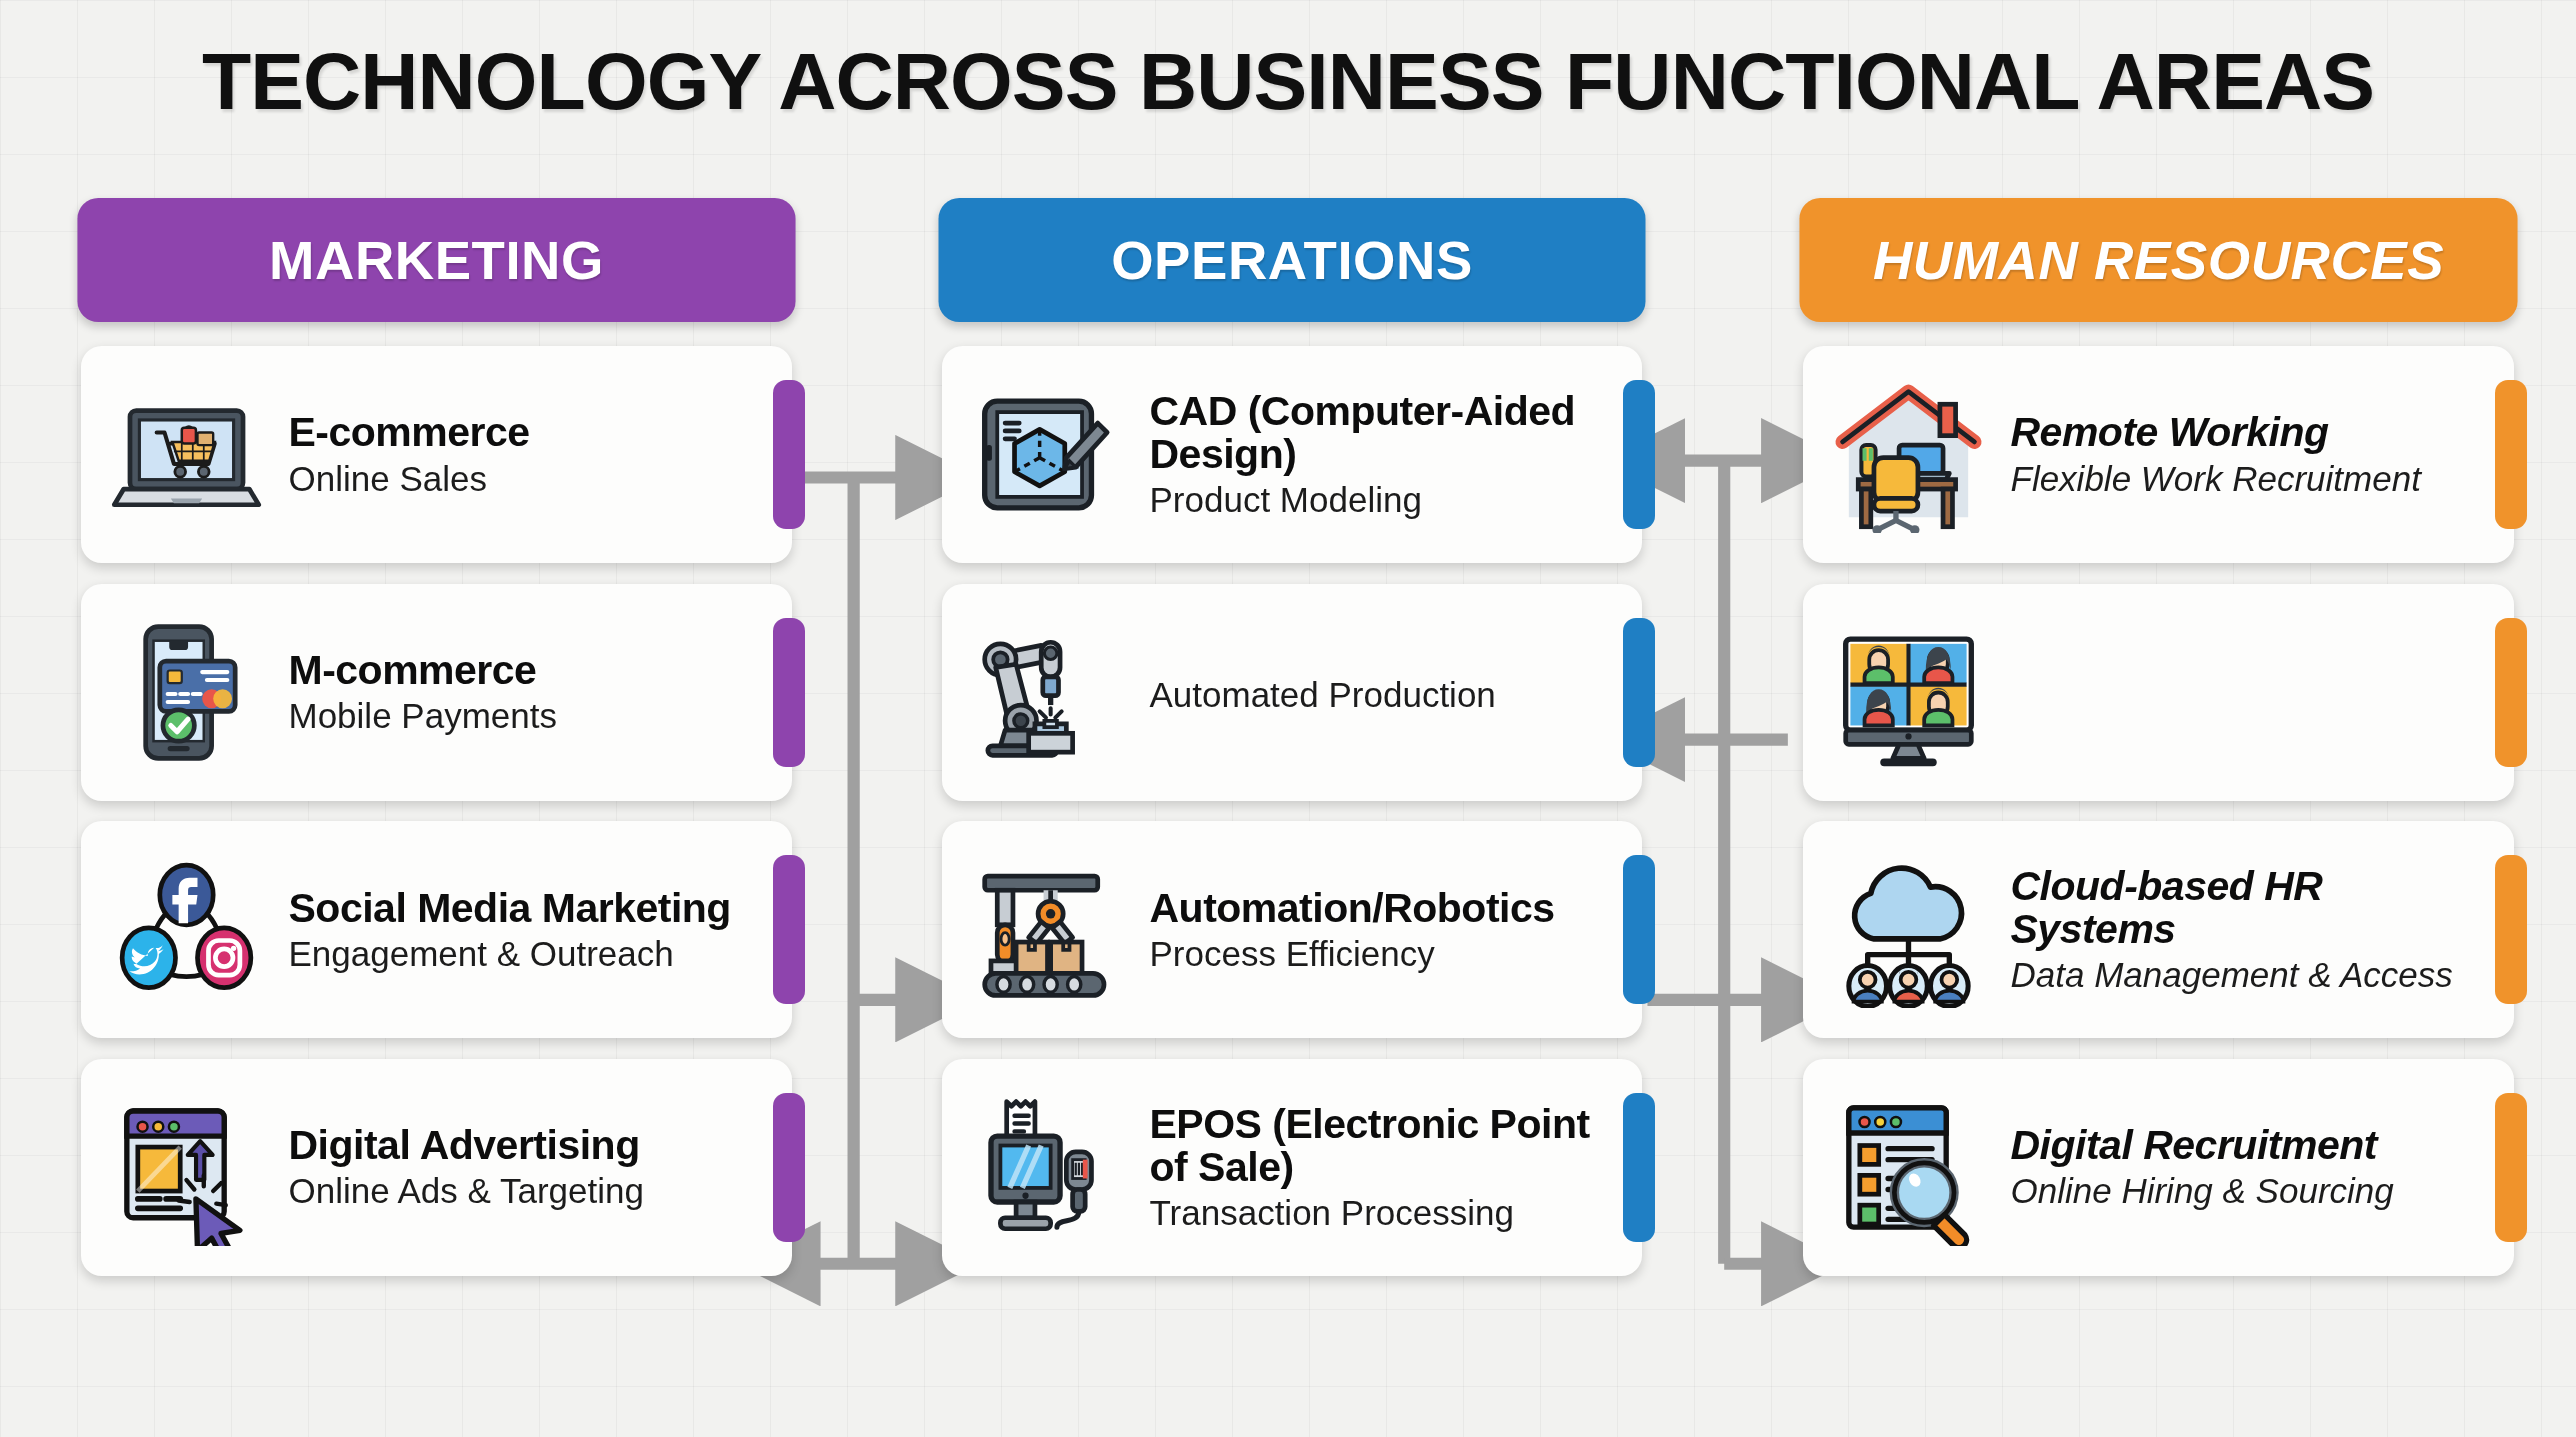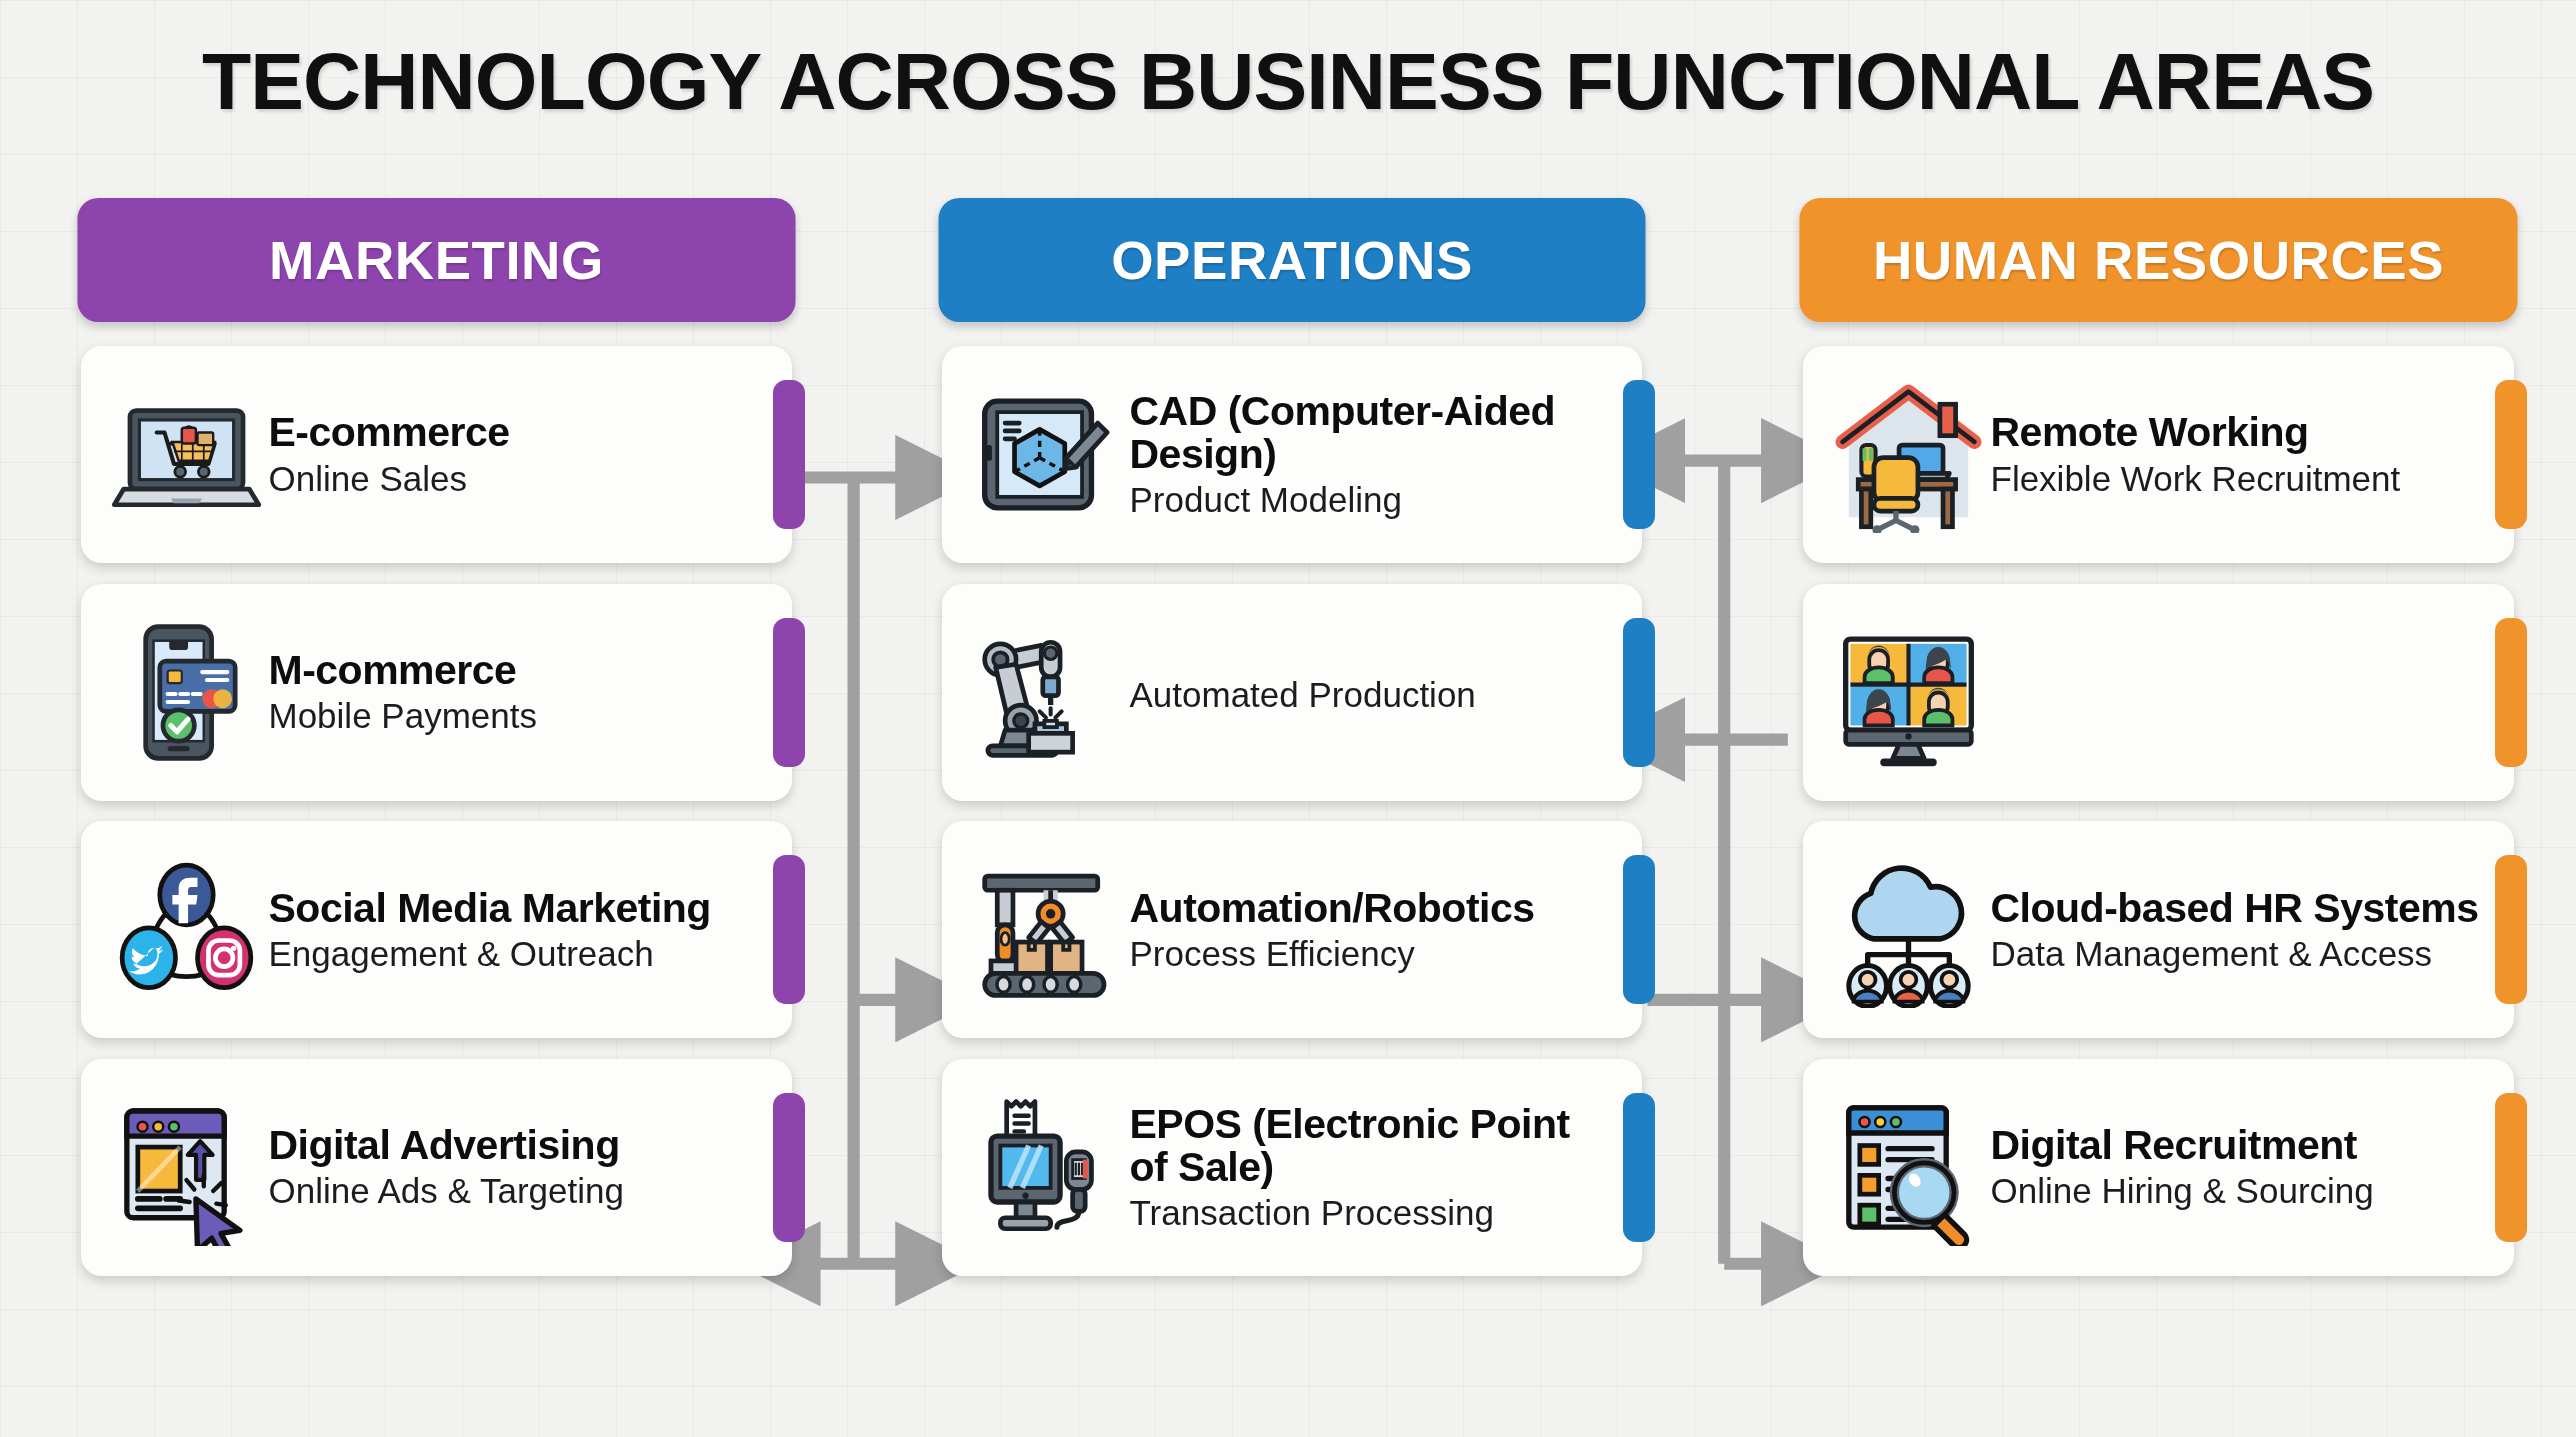--- a/index.html
+++ b/index.html
@@ -35,21 +35,21 @@
     transform: scaleX(1.02);
   }
 
   
   .column {
     position: absolute;
     top: 198px;
   }
   #column-marketing { left: 81px;  width: 711px; }
   #column-operations{ left: 942px;width: 700px; }
-  #column-hr        { left: 1803px;width: 711px; }
+  #column-hr        { left: 1803px;width: 711px; font-style: italic; }
 
   .column-header {
     height: 124px;
     border-radius: 20.6px;
     display: flex;
     align-items: center;
     justify-content: center;
     color: #ffffff;
     font-size: 54px;
     font-weight: bold;
@@ -92,21 +92,21 @@
   .card-icon {
     flex: 0 0 auto;
     width: 165px;
     height: 165px;
     display: flex;
     align-items: center;
     justify-content: center;
   }
   .card-icon svg { width: 157px; height: 157px; display: block; }
 
-  .card-text { margin-left: 0; padding-right: 7.5px; }
+  .card-text { margin-left: 20px; padding-right: 7.5px; }
   .card-title {
     font-size: 41px;
     font-weight: bold;
     color: #0d0d0d;
     line-height: 1.04;
     letter-spacing: -0.5px;
   }
   .card-sub {
     font-size: 35px;
     color: #1c1c1c;

